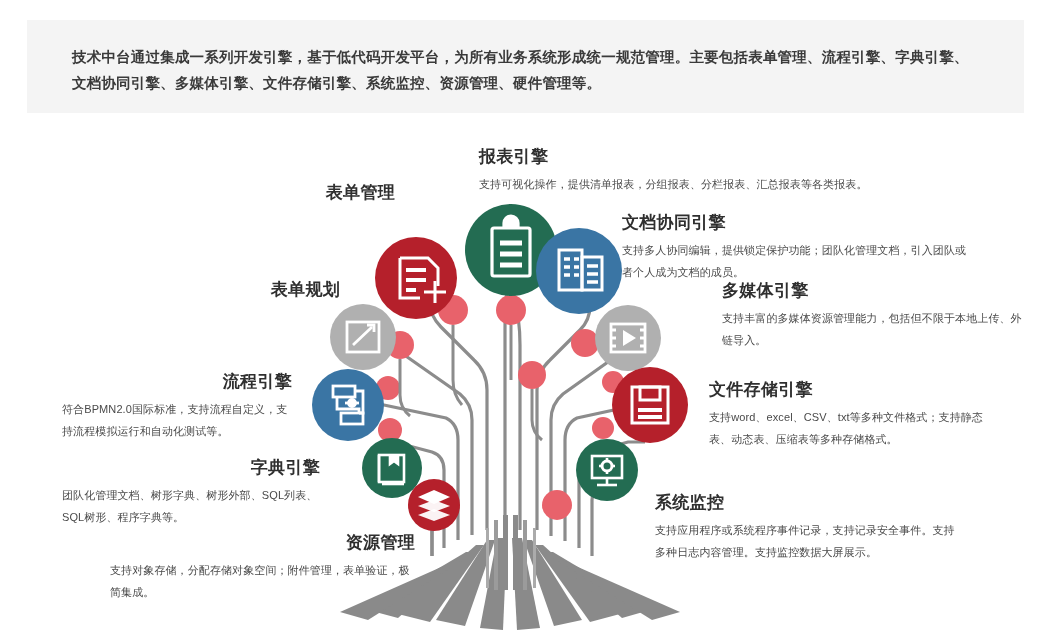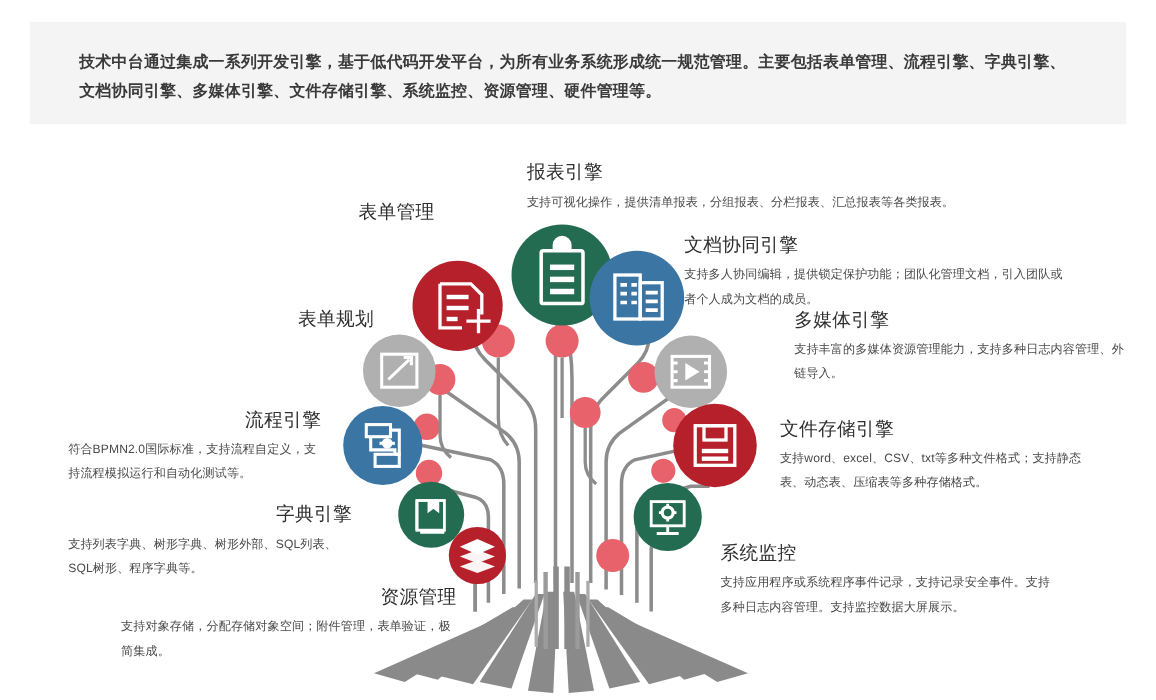--- a/index.html
+++ b/index.html
@@ -24,21 +24,21 @@
     font-size:14.5px;font-weight:bold;line-height:26px;
     color:#3a3a3a;letter-spacing:.2px;
   }
 
   
   #tree{position:absolute;left:0;top:0;width:1051px;height:636px;}
 
   
   .blk{position:absolute;}
   .blk h3{
-    margin:0;font-size:17px;font-weight:normal;color:#2f2f2f;
+    margin:0;font-size:17px;font-weight:bold;color:#2f2f2f;
     line-height:22px;letter-spacing:.3px;
   }
   .blk p{
     margin:5px 0 0 0;font-size:11px;line-height:22px;color:#4a4a4a;
     letter-spacing:.1px;
   }
   .ralign{text-align:right;}
   .ralign p{text-align:left;}
   .lalign{text-align:left;}
 </style>
@@ -237,41 +237,41 @@
     <h3>表单规划</h3>
   </div>
 
   <div class="blk ralign" style="left:62px;top:371px;width:230px;">
     <h3>流程引擎</h3>
     <p>符合BPMN2.0国际标准，支持流程自定义，支持流程模拟运行和自动化测试等。</p>
   </div>
 
   <div class="blk ralign" style="left:62px;top:457px;width:258px;">
     <h3>字典引擎</h3>
-    <p>支持列表字典、树形字典、树形外部、SQL列表、SQL树形、程序字典等。</p>
+    <p>团队化管理文档、树形字典、树形外部、SQL列表、SQL树形、程序字典等。</p>
   </div>
 
   <div class="blk ralign" style="left:110px;top:532px;width:305px;">
     <h3>资源管理</h3>
     <p>支持对象存储，分配存储对象空间；附件管理，表单验证，极简集成。</p>
   </div>
 
   <div class="blk lalign" style="left:479px;top:146px;width:540px;">
     <h3>报表引擎</h3>
     <p>支持可视化操作，提供清单报表，分组报表、分栏报表、汇总报表等各类报表。</p>
   </div>
 
   <div class="blk lalign" style="left:622px;top:212px;width:352px;">
     <h3>文档协同引擎</h3>
     <p>支持多人协同编辑，提供锁定保护功能；团队化管理文档，引入团队或者个人成为文档的成员。</p>
   </div>
 
   <div class="blk lalign" style="left:686px;top:280px;width:300px;margin-left:36px;">
     <h3>多媒体引擎</h3>
-    <p>支持丰富的多媒体资源管理能力，支持多种日志内容管理、外链导入。</p>
+    <p>支持丰富的多媒体资源管理能力，包括但不限于本地上传、外链导入。</p>
   </div>
 
   <div class="blk lalign" style="left:709px;top:379px;width:290px;">
     <h3>文件存储引擎</h3>
     <p>支持word、excel、CSV、txt等多种文件格式；支持静态表、动态表、压缩表等多种存储格式。</p>
   </div>
 
   <div class="blk lalign" style="left:655px;top:492px;width:310px;">
     <h3>系统监控</h3>
     <p>支持应用程序或系统程序事件记录，支持记录安全事件。支持多种日志内容管理。支持监控数据大屏展示。</p>

